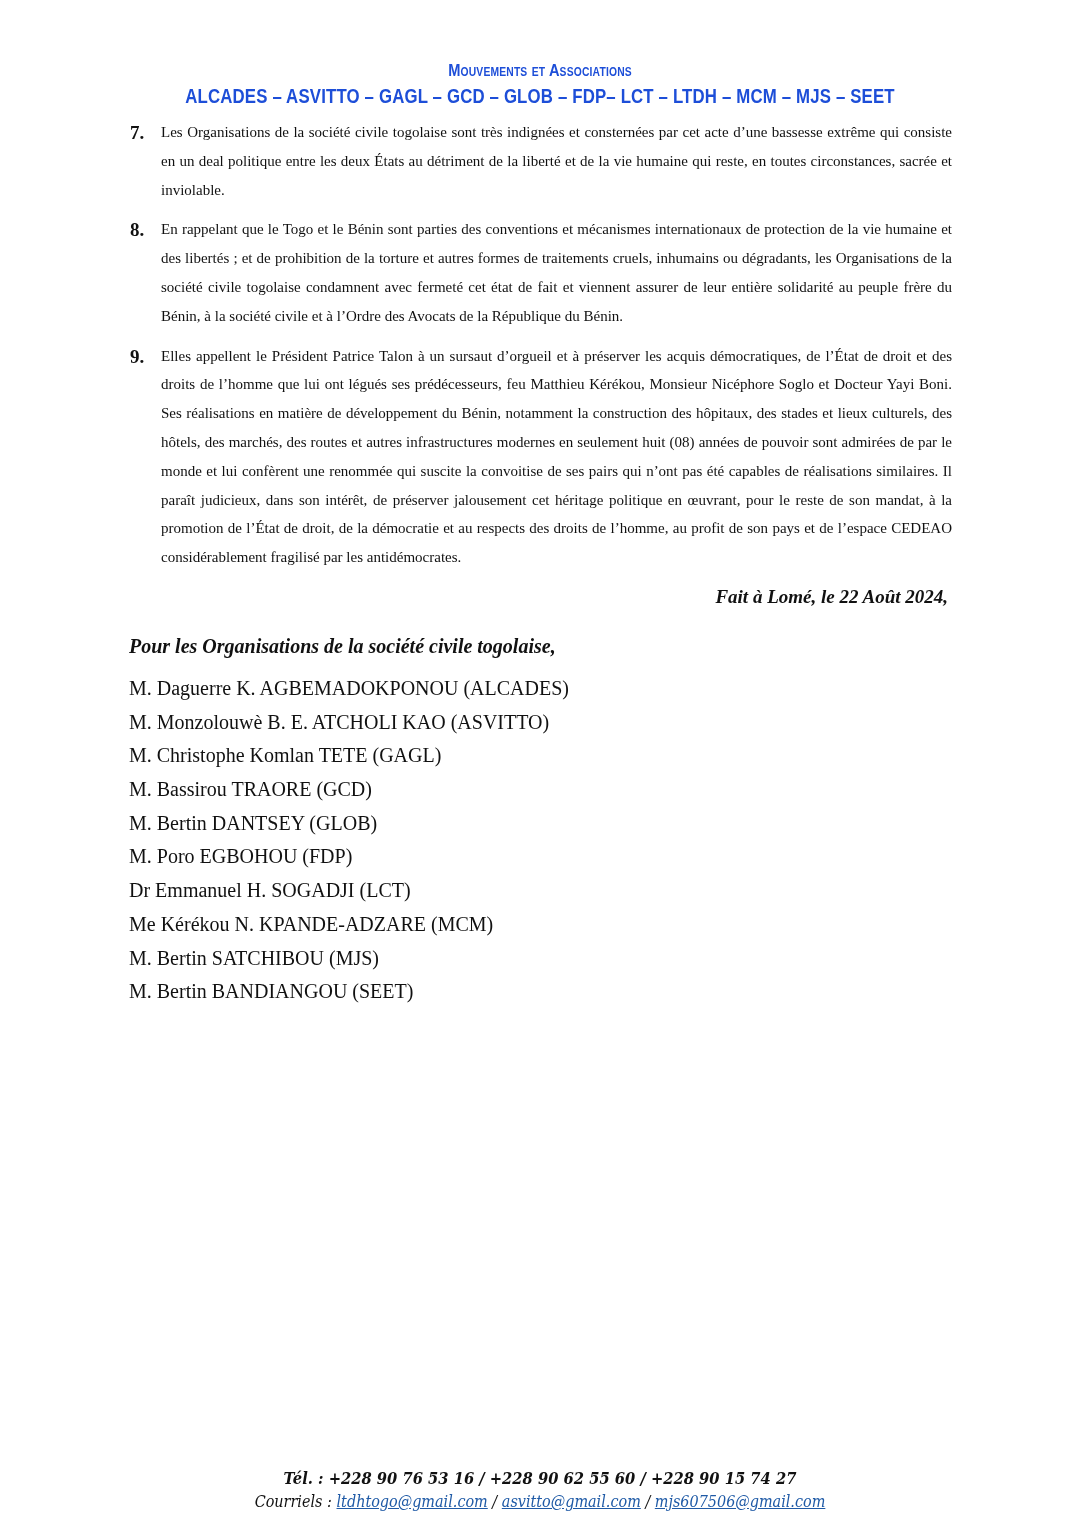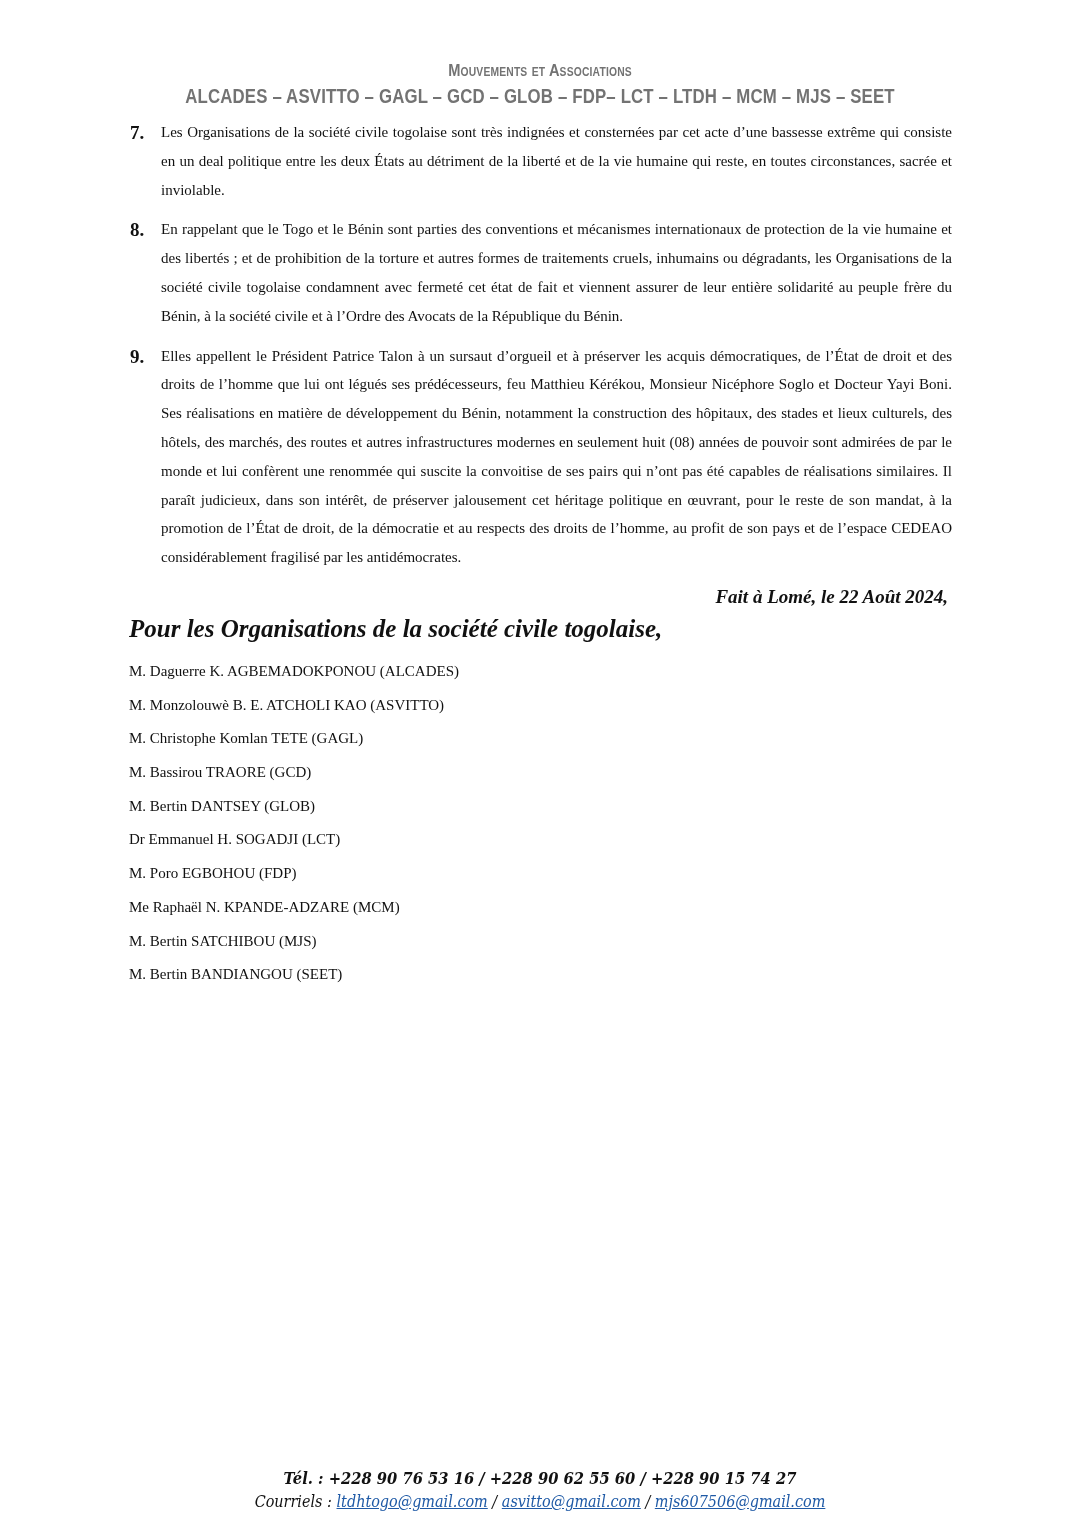--- a/index.html
+++ b/index.html
@@ -14,21 +14,21 @@
       overflow: hidden;
       font-family: "Liberation Serif", "DejaVu Serif", serif;
       color: #111111;
     }
     .header {
       position: absolute;
       top: 60px;
       left: 0;
       width: 1080px;
       text-align: center;
-      color: #737373;
+      color: #1d4ed8;
       font-family: "Liberation Sans", "DejaVu Sans", sans-serif;
       font-weight: bold;
     }
     .header .title {
       font-size: 17px;
       font-variant: small-caps;
       letter-spacing: 0.2px;
       line-height: 22px;
       transform: scaleX(0.86);
     }
@@ -67,32 +67,32 @@
       font-style: italic;
       font-weight: bold;
       font-size: 19px;
       line-height: 28px;
       text-align: right;
       padding-right: 4px;
     }
     .for-line {
       font-style: italic;
       font-weight: bold;
-      font-size: 25px;
+      font-size: 20px;
       line-height: 28px;
-      margin-top: 4px;
+      margin-top: 21px;
       margin-left: -1px;
     }
     .signatories {
       list-style: none;
       margin: 12px 0 0 -1px;
       padding: 0;
     }
     .signatories li {
-      font-size: 15px;
+      font-size: 20px;
       line-height: 33.7px;
       white-space: nowrap;
     }
     .footer {
       position: absolute;
       top: 1467px;
       left: 0;
       width: 1080px;
       text-align: center;
       font-family: "DejaVu Serif", "Liberation Serif", serif;
@@ -139,23 +139,23 @@
 
   <div class="signoff">Fait à Lomé, le 22 Août 2024,</div>
   <div class="for-line">Pour les Organisations de la société civile togolaise,</div>
 
   <ul class="signatories">
     <li>M. Daguerre K. AGBEMADOKPONOU (ALCADES)</li>
     <li>M. Monzolouwè B. E. ATCHOLI KAO (ASVITTO)</li>
     <li>M. Christophe Komlan TETE (GAGL)</li>
     <li>M. Bassirou TRAORE (GCD)</li>
     <li>M. Bertin DANTSEY (GLOB)</li>
+    <li>M. Poro EGBOHOU (FDP)</li>
     <li>Dr Emmanuel H. SOGADJI (LCT)</li>
-    <li>M. Poro EGBOHOU (FDP)</li>
-    <li>Me Raphaël N. KPANDE-ADZARE (MCM)</li>
+    <li>Me Kérékou N. KPANDE-ADZARE (MCM)</li>
     <li>M. Bertin SATCHIBOU (MJS)</li>
     <li>M. Bertin BANDIANGOU (SEET)</li>
   </ul>
 </div>
 
 <div class="footer">
   <div class="tel">Tél. : +228 90 76 53 16 / +228 90 62 55 60 / +228 90 15 74 27</div>
   <div class="mail">
     <span>Courriels :</span>
     <a href="mailto:ltdhtogo@gmail.com">ltdhtogo@gmail.com</a>

